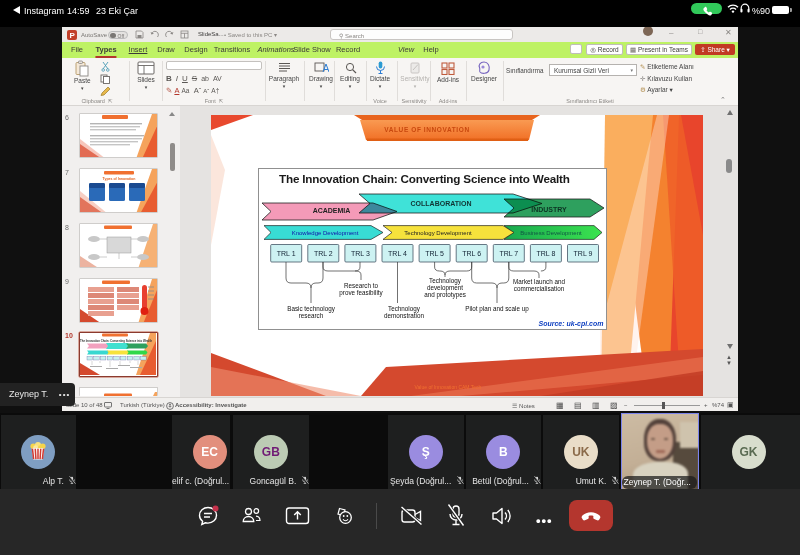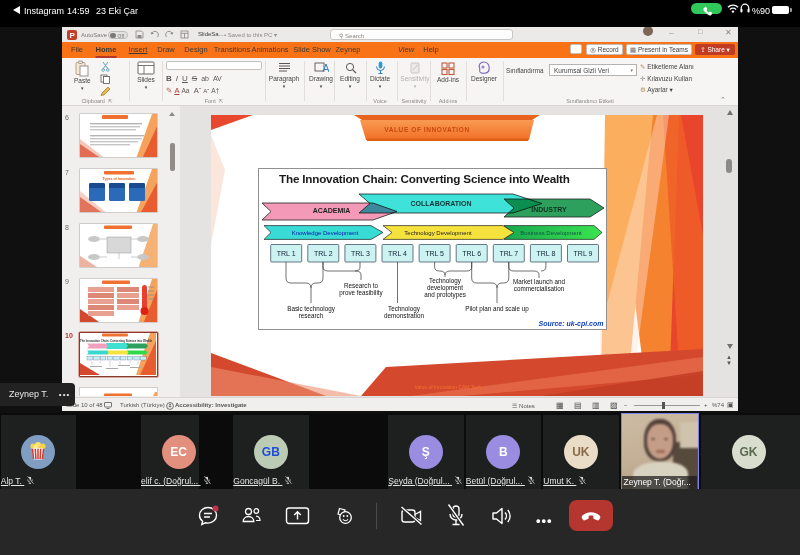--- a/index.html
+++ b/index.html
@@ -8,21 +8,21 @@
   .abs { position:absolute; }
   #page { position:relative; width:800px; height:555px; background:#101010;padding-left:8px; }
 
   
   #sbar { left:0; top:0; width:800px; height:27px; background:#000; color:#fff; }
   #sbar .txt { position:absolute; top:4px; font-size:11px; color:#fff; }
 
   
   #ppt { left:62px; top:27px; width:676px; height:384px; background:#f2f0ee; overflow:hidden; }
   #titlebar { left:0; top:0; width:676px; height:15px; background:#eceae8; font-size:6px; color:#7a7774; }
-  #menurow { left:0; top:15px; width:676px; height:16px; background:#f97316; }
+  #menurow { left:0; top:15px; width:676px; height:16px; background:#bef264; }
   .menu { position:absolute; top:3px; font-size:7.5px; color:#3b3a39; transform:translateX(-50%); white-space:nowrap; }
   #ribbon { left:0; top:31px; width:676px; height:48px; background:#f7f5f3; border-bottom:1px solid #d8d5d2; }
   .glabel { position:absolute; top:40px; font-size:5.5px; color:#8a8784; transform:translateX(-50%); white-space:nowrap; }
   .gsep { position:absolute; top:3px; height:40px; width:1px; background:#e0ddda; }
   .ricon { position:absolute; font-size:6.5px; color:#444; text-align:center; }
 
   
   #pptbody { left:0; top:79px; width:676px; height:291px; background:#e8e6e4; }
   #thumbs { left:0; top:0; width:118px; height:291px; background:#f1efee; }
   .tnum { position:absolute; left:3px; font-size:7px; color:#6a6a6a; }
@@ -32,21 +32,21 @@
   #pptstatus { left:0; top:370px; width:676px; height:14px; background:#f1efed; border-top:1px solid #d8d5d2; font-size:6px; color:#555; }
 
   
   #zpill { left:0; top:383px; width:75px; height:23px; background:#222; border-radius:0 4px 4px 0; color:#e8e8e8; font-size:9px; line-height:23px; padding-left:9px; z-index:30; }
 
   
   #strip { left:0; top:413px; width:800px; height:76px; background:#0b0b0b; }
   .tile { position:absolute; top:1.5px; height:74px; background:#1e1f1f; }
   .av { position:absolute; top:20px; width:34px; height:34px; border-radius:50%; text-align:center; font-weight:bold; overflow:hidden; }
   .av span { font-size:12px; line-height:34px; }
-  .pname { position:absolute; top:61px; width:100%; text-align:left; font-size:8.5px; color:#e6e6e6; white-space:nowrap;text-decoration:underline; }
+  .pname { position:absolute; top:61px; width:100%; text-align:right; font-size:8.5px; color:#e6e6e6; white-space:nowrap; }
 
   
   #controls { left:0; top:489px; width:800px; height:66px; background:#272727; }
 </style>
 </head>
 <body>
 <div id="page">
 
   <div id="sbar" class="abs">
     <div class="abs" style="left:13px;top:6px;width:0;height:0;border-top:4.5px solid transparent;border-bottom:4.5px solid transparent;border-right:7px solid #fff;"></div>
@@ -112,28 +112,28 @@
         <span class="abs" style="left:8px;top:2px;color:#8a8784;">⚲ Search</span>
       </div>
 
       <div class="abs" style="left:581px;top:-1px;width:10px;height:10px;border-radius:50%;background:#7d6655;"></div>
       <span class="abs" style="left:607px;top:1px;font-size:8px;color:#8a8784;">–</span>
       <span class="abs" style="left:636px;top:1px;font-size:7px;color:#8a8784;">□</span>
       <span class="abs" style="left:663px;top:1px;font-size:8px;color:#8a8784;">✕</span>
     </div>
     <div id="menurow" class="abs">
       <span class="menu" style="left:15px;">File</span>
-      <span class="menu" style="left:44px;color:#3b3a39;font-weight:bold;border-bottom:2px solid #b3372c;padding-bottom:2px;">Home</span>
+      <span class="menu" style="left:44px;color:#3b3a39;font-weight:bold;border-bottom:2px solid #b3372c;padding-bottom:2px;">Types</span>
       <span class="menu" style="left:76px;text-decoration:underline;">Insert</span>
       <span class="menu" style="left:104px;">Draw</span>
       <span class="menu" style="left:134px;">Design</span>
       <span class="menu" style="left:170px;">Transitions</span>
-      <span class="menu" style="left:208px;">Animations</span>
+      <span class="menu" style="left:214px;font-style:italic;">Animations</span>
       <span class="menu" style="left:250px;">Slide Show</span>
-      <span class="menu" style="left:286px;">Zeynep</span>
+      <span class="menu" style="left:286px;">Record</span>
       <span class="menu" style="left:336px;margin-top:42px;">Review</span>
       <span class="menu" style="left:344px;font-style:italic;">View</span>
       <span class="menu" style="left:369px;">Help</span>
 
       <div class="abs" style="left:508px;top:2px;width:12px;height:10px;border:1px solid #c0bdba;border-radius:2px;background:#fff;"></div>
       <div class="abs" style="left:524px;top:1.5px;width:37px;height:11px;border:1px solid #c0bdba;border-radius:2px;background:#fff;font-size:6.5px;color:#3b3a39;text-align:center;line-height:10px;">◎ Record</div>
       <div class="abs" style="left:564px;top:1.5px;width:66px;height:11px;border:1px solid #c0bdba;border-radius:2px;background:#fff;font-size:6.5px;color:#3b3a39;text-align:center;line-height:10px;"><span style="color:#6a6764;">▦</span> Present in Teams</div>
       <div class="abs" style="left:633px;top:1.5px;width:40px;height:11px;border-radius:2px;background:#c13a22;font-size:6.5px;color:#fff;text-align:center;line-height:11px;">⇪ Share ▾</div>
     </div>
     <div id="ribbon" class="abs">
@@ -551,32 +551,32 @@
       </div>
       <div class="pname">Alp T. <svg width="8" height="9" viewBox="0 0 8 9" style="vertical-align:-1px;margin-left:2px;">
             <rect x="2.9" y="0.8" width="2.2" height="4" rx="1.1" fill="#ddd"></rect>
             <path d="M1.6 3.5 a2.4 2.4 0 0 0 4.8 0 M4 5.9 V7.3 M2.7 7.5 h2.6" stroke="#ddd" stroke-width="0.7" fill="none"></path>
             <path d="M1 0.5 L7 8" stroke="#1e1f1f" stroke-width="1.6"></path>
             <path d="M1.5 0.2 L7.5 7.7" stroke="#ddd" stroke-width="0.7"></path>
           </svg></div>
     </div>
 
 
-    <div class="tile" style="left:141px;width:58px;">
+    <div class="tile" style="left:172px;width:58px;">
       <div class="av" style="left:20.5px;background:#e28f7d;color:#fff;"><span>EC</span></div>
       <div class="pname">elif c. (Doğrul... <svg width="8" height="9" viewBox="0 0 8 9" style="vertical-align:-1px;margin-left:2px;">
             <rect x="2.9" y="0.8" width="2.2" height="4" rx="1.1" fill="#ddd"></rect>
             <path d="M1.6 3.5 a2.4 2.4 0 0 0 4.8 0 M4 5.9 V7.3 M2.7 7.5 h2.6" stroke="#ddd" stroke-width="0.7" fill="none"></path>
             <path d="M1 0.5 L7 8" stroke="#1e1f1f" stroke-width="1.6"></path>
             <path d="M1.5 0.2 L7.5 7.7" stroke="#ddd" stroke-width="0.7"></path>
           </svg></div>
     </div>
 
     <div class="tile" style="left:233.3px;width:75.4px;">
-      <div class="av" style="left:20.5px;background:#bccbb4;color:#1d4ed8;"><span>GB</span></div>
+      <div class="av" style="left:20.5px;background:#bccbb4;color:#701a75;"><span>GB</span></div>
       <div class="pname">Goncagül B. <svg width="8" height="9" viewBox="0 0 8 9" style="vertical-align:-1px;margin-left:2px;">
             <rect x="2.9" y="0.8" width="2.2" height="4" rx="1.1" fill="#ddd"></rect>
             <path d="M1.6 3.5 a2.4 2.4 0 0 0 4.8 0 M4 5.9 V7.3 M2.7 7.5 h2.6" stroke="#ddd" stroke-width="0.7" fill="none"></path>
             <path d="M1 0.5 L7 8" stroke="#1e1f1f" stroke-width="1.6"></path>
             <path d="M1.5 0.2 L7.5 7.7" stroke="#ddd" stroke-width="0.7"></path>
           </svg></div>
     </div>
 
 
     <div class="tile" style="left:388.3px;width:75.4px;">
@@ -613,21 +613,21 @@
       <div class="abs" style="left:-2px;top:-2px;width:79px;height:78px;background:linear-gradient(165deg,#cdbca4 0%,#c3af96 55%,#a8957c 100%);filter:blur(1.1px);">
         <div class="abs" style="left:53px;top:30px;width:26px;height:48px;background:#564a3d;"></div>
         <div class="abs" style="left:60px;top:10px;width:19px;height:26px;background:#cfc3ad;"></div>
         <div class="abs" style="left:13px;top:50px;width:55px;height:28px;background:#d8d2c0;border-radius:45% 40% 0 0;"></div>
         <div class="abs" style="left:24px;top:7px;width:32px;height:42px;border-radius:46% 46% 42% 42%;background:#53413a;"></div>
         <div class="abs" style="left:27px;top:12px;width:26px;height:35px;border-radius:44% 44% 50% 50%;background:#c49d87;"></div>
         <div class="abs" style="left:31px;top:26px;width:4.5px;height:2px;background:#70584a;border-radius:1px;"></div>
         <div class="abs" style="left:44px;top:26px;width:4.5px;height:2px;background:#70584a;border-radius:1px;"></div>
         <div class="abs" style="left:36px;top:38px;width:9px;height:2.5px;background:#a06a58;border-radius:1px;"></div>
       </div>
-      <div class="abs" style="left:0;top:62px;width:75px;height:12.5px;background:rgba(25,25,25,0.72);color:#fff;font-size:8.5px;line-height:12.5px;padding-left:2px;white-space:nowrap;overflow:hidden;">Zeynep T. (Doğr...</div>
+      <div class="abs" style="left:0;top:62px;width:75px;height:12.5px;background:rgba(25,25,25,0.72);color:#fff;font-size:8.5px;line-height:12.5px;padding-left:2px;white-space:nowrap;overflow:hidden;border-radius:6px;">Zeynep T. (Doğr...</div>
     </div>
 
     <div class="tile" style="left:700.5px;width:99px;">
       <div class="av" style="left:31px;background:#d8ddcd;color:#5a6b52;"><span>GK</span></div>
     </div>
   </div>
 
   <div id="controls" class="abs">
 
     <svg class="abs" style="left:196px;top:15px;" width="24" height="24" viewBox="0 0 24 24">

